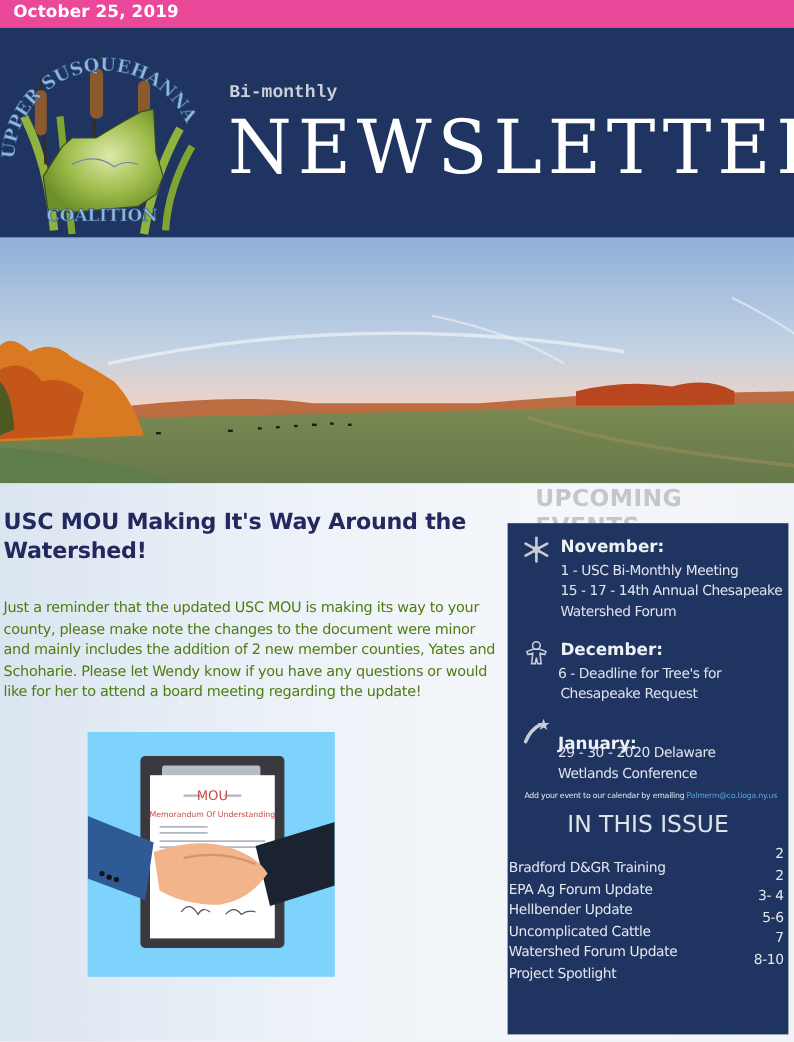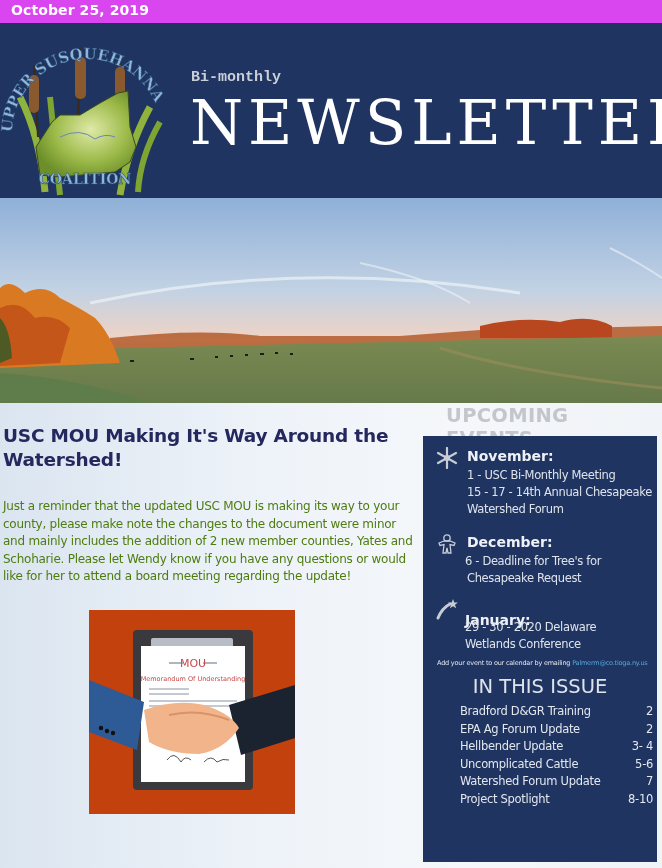--- a/index.html
+++ b/index.html
@@ -1,52 +1,52 @@
 <!DOCTYPE html>
 <html><head>
 <meta charset="utf-8">
 <style>
   * { box-sizing: border-box; margin: 0; padding: 0; }
   html, body { width: 662px; height: 868px; overflow: hidden; }
   body { font-family: "DejaVu Sans", sans-serif; background: #eef2f7; position: relative; }
 
-  .datebar { position: absolute; left: 0; top: 0; width: 662px; height: 23px; background: #d946ef; }
+  .datebar { position: absolute; left: 0; top: 0; width: 662px; height: 23px; background: #ec4899; }
   .datebar span { position: absolute; left: 11px; top: 2px; color: #fff; font-weight: bold; font-size: 14px; font-family: "DejaVu Sans", sans-serif; letter-spacing: 0.1px; }
 
   .masthead { position: absolute; left: 0; top: 23px; width: 662px; height: 175px; background: #1f3461; }
   .logo { position: absolute; left: 0; top: 4px; width: 175px; height: 170px; }
   .bimonthly { position: absolute; left: 191px; top: 46px; color: #c9ced8; font-weight: bold; font-size: 15px; font-family: Liberation Mono, monospace; }
   .title { position: absolute; left: 190px; top: 60px; color: #ffffff; font-family: "DejaVu Serif", serif; font-size: 62px; letter-spacing: 5px; line-height: 80px; transform: scaleX(0.98); transform-origin: left; }
 
   .photo { position: absolute; left: 0; top: 198px; width: 662px; height: 205px; overflow: hidden; }
   .photo svg { display: block; }
 
   .content { position: absolute; left: 0; top: 403px; width: 662px; height: 465px;
     background: linear-gradient(90deg, #dbe5f0 0%, #eef3f9 40%, #f5f7fa 70%, #f0f3f7 100%); }
 
   .article-title { position: absolute; left: 3px; top: 424px; width: 400px; color: #24285e; font-weight: bold; font-size: 18.5px; line-height: 24px; font-family: "DejaVu Sans", sans-serif; letter-spacing: -0.2px; }
   .article-body { position: absolute; left: 3px; top: 498px; width: 412px; color: #4d7c0f; font-size: 12px; line-height: 17.5px; font-family: "DejaVu Sans", sans-serif; letter-spacing: -0.25px; }
 
-  .mou-img { position: absolute; left: 89px; top: 610px; width: 206px; height: 204px; background: #c2410c; overflow: hidden; }
+  .mou-img { position: absolute; left: 73px; top: 610px; width: 206px; height: 204px; background: #7dd3fc; overflow: hidden; }
 
   .events-heading { position: absolute; left: 446px; top: 404px; color: #c3c6cb; font-weight: bold; font-size: 19.5px; font-family: "DejaVu Sans", sans-serif; letter-spacing: 0.3px; }
 
   .panel { position: absolute; left: 423px; top: 436px; width: 234px; height: 426px; background: #1f3461; color: #e3e7ee; }
   .ev { position: absolute; left: 0; width: 234px; }
   .ev-icon { position: absolute; left: 13px; width: 22px; height: 22px; }
   .ev-month { position: absolute; left: 44px; color: #eef1f6; font-weight: bold; font-size: 14px; font-family: "DejaVu Sans", sans-serif; }
   .ev-line { position: absolute; left: 44px; font-size: 11.5px; color: #dfe4ec; font-family: "DejaVu Sans", sans-serif; letter-spacing: -0.35px; white-space: nowrap; }
 
   .calendar-note { position: absolute; left: 14px; top: 223px; font-size: 6.5px; color: #e3e7ee; white-space: nowrap; letter-spacing: -0.2px; }
   .calendar-note a { color: #5aa5dc; text-decoration: none; }
 
   .issue-heading { position: absolute; left: 0; width: 234px; top: 239px; text-align: center; color: #dfe3ea; font-weight: normal; font-size: 19.5px; font-family: "DejaVu Sans", sans-serif; }
   .toc { position: absolute; left: 1px; top: 268px; width: 229px; }
   .toc-row { position: relative; height: 17.5px; font-size: 11.5px; color: #e3e7ee; letter-spacing: -0.3px; }
-  .toc-row .t { position: absolute; left: 0; top: 0; white-space: nowrap; margin-left: 36px; }
+  .toc-row .t { position: absolute; left: 0; top: 12px; white-space: nowrap; }
   .toc-row .p { position: absolute; right: 0; top: 0; white-space: nowrap; }
 </style>
 </head>
 <body>
 
 <div class="datebar">
   <span>October 25, 2019</span>
 </div>
 
 <div class="masthead">

